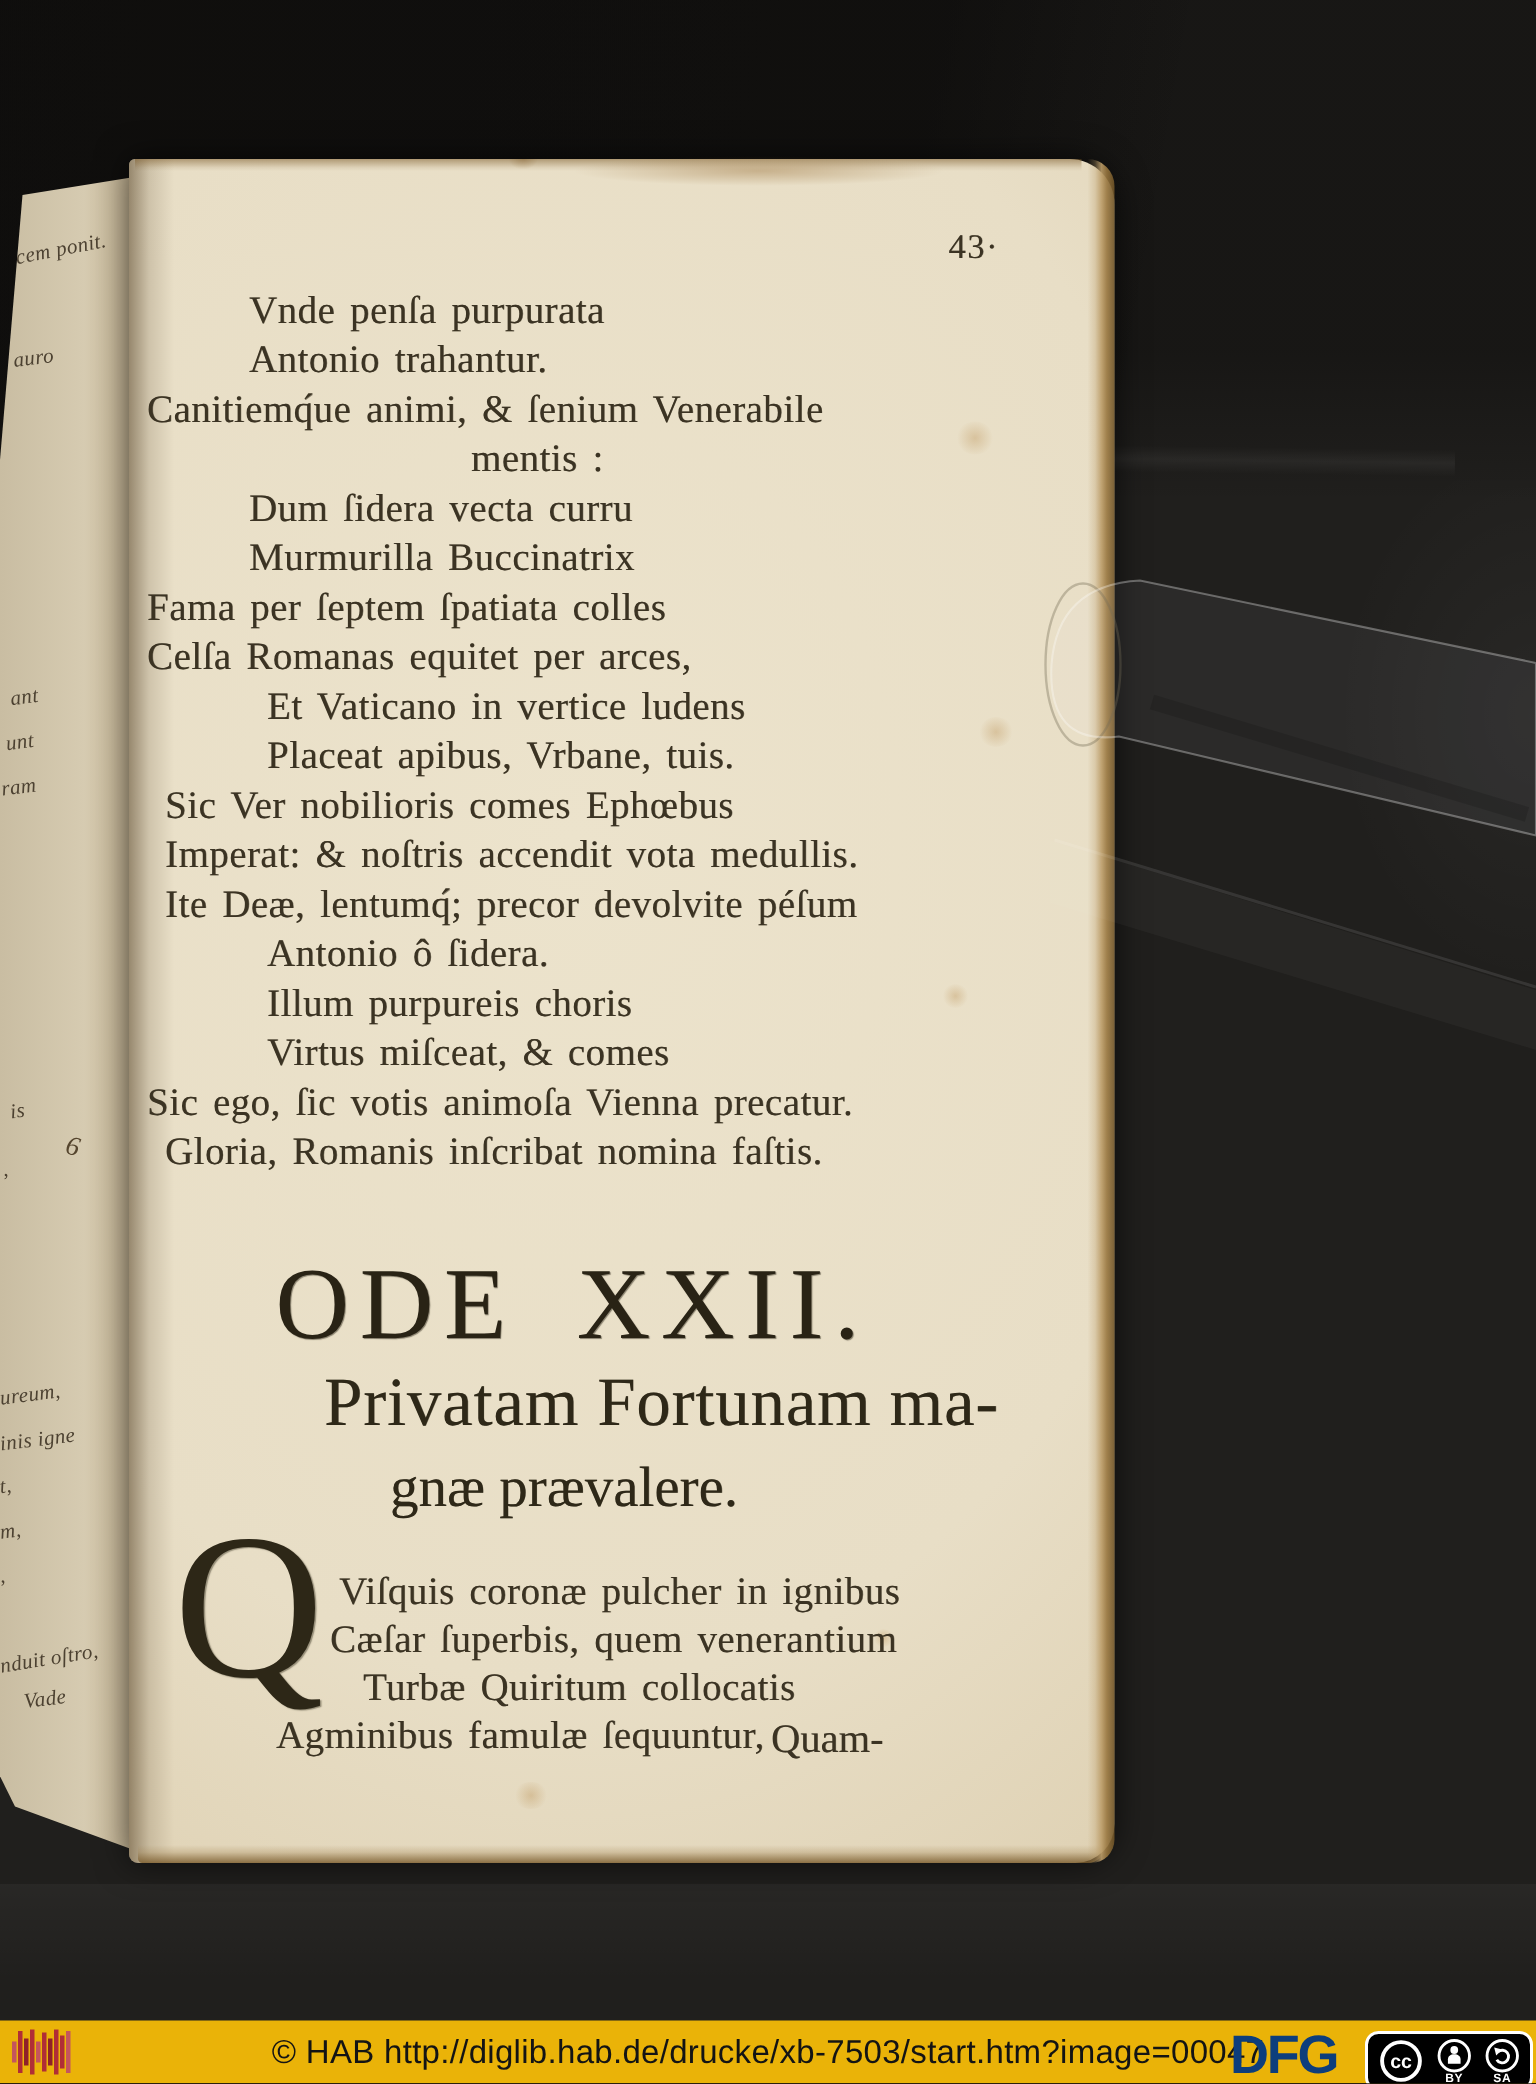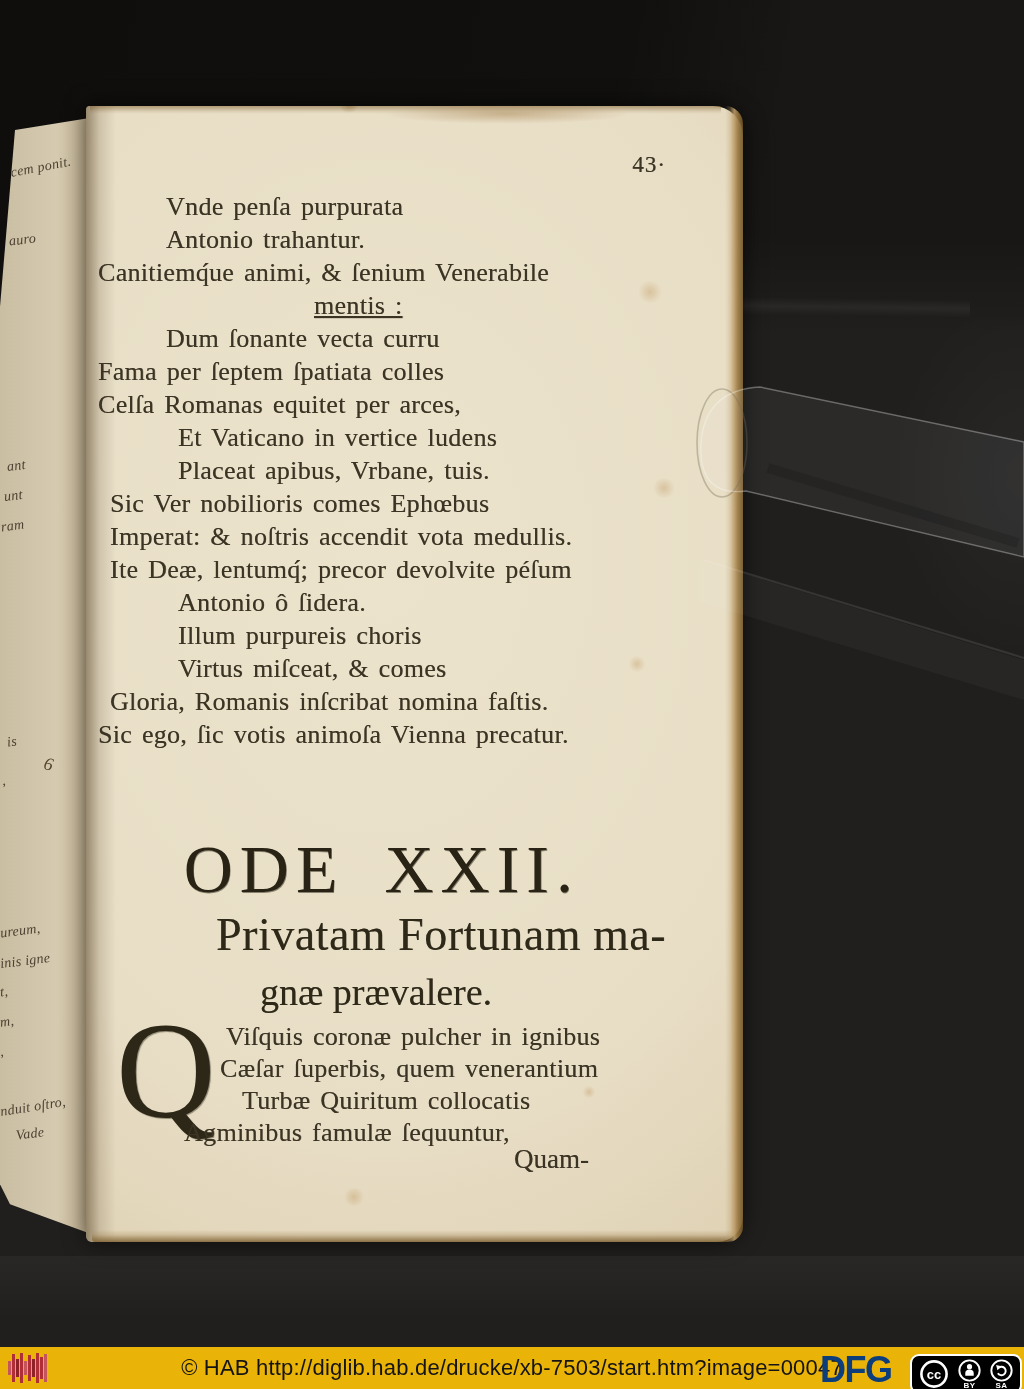--- a/index.html
+++ b/index.html
@@ -65,31 +65,31 @@
   .st6{left:295px;top:-2px;width:250px;height:20px;border-radius:40%;
     background:radial-gradient(ellipse,rgba(138,92,32,.35),rgba(138,92,32,0) 70%);}
   
   .ink{color:#3b3323;text-shadow:.3px .3px .4px rgba(59,51,35,.55);}
   .pagenum{position:absolute;top:46px;left:0;width:580px;text-align:right;
     font-size:23px;letter-spacing:1px;}
   .poem{position:absolute;top:84px;left:8px;width:640px;font-size:26px;
     letter-spacing:.3px;word-spacing:3px;}
   .pl{height:33px;line-height:33px;white-space:nowrap;}
   .i0{padding-left:4px;}.i1{padding-left:16px;}.i2{padding-left:72px;}
-  .i3{padding-left:84px;}.ic{padding-left:220px;text-decoration:underline;}
+  .i3{padding-left:84px;}.ic{padding-left:220px;}
   .ode{position:absolute;top:724px;left:70px;width:424px;text-align:right;
     font-size:68px;letter-spacing:7px;word-spacing:16px;color:#292315;
     text-shadow:.6px .6px .6px rgba(41,35,21,.5);white-space:nowrap;}
   .sub1{position:absolute;top:802px;left:0;width:580px;text-align:right;
     font-size:46px;letter-spacing:.5px;color:#2e2818;white-space:nowrap;}
   .sub2{position:absolute;top:864px;left:0;width:580px;text-align:center;
     font-size:38px;color:#2e2818;white-space:nowrap;}
   .dropcap{position:absolute;top:908px;left:30px;font-size:138px;line-height:.82;
     color:#2d2717;text-shadow:1px 1px .8px rgba(45,39,23,.45);}
-  .sl{position:absolute;font-size:26px;letter-spacing:.3px;word-spacing:3px;white-space:nowrap;}
+  .sl{position:absolute;font-size:26px;letter-spacing:.3px;word-spacing:3px;white-space:nowrap;margin-top:24px;}
   .sl0{top:916px;left:140px;}
   .sl1{top:948px;left:134px;}
   .sl2{top:980px;left:156px;}
   .sl3{top:1012px;left:98px;}
   .catchword{position:absolute;top:1038px;left:428px;font-size:27px;}
   
   .strip{position:absolute;left:0;top:0;pointer-events:none;}
   
   .footer{position:absolute;left:0;bottom:0;width:100%;height:42px;background:#eab308;
     font-family:"Liberation Sans",sans-serif;}
@@ -155,33 +155,34 @@
     <div class="stain st5"></div>
     <div class="stain st6"></div>
 
     <div class="pagenum ink">43·</div>
 
     <div class="poem ink">
       <div class="pl i2">Vnde penſa purpurata</div>
       <div class="pl i2">Antonio trahantur.</div>
       <div class="pl i0">Canitiemq́ue animi, &amp; ſenium Venerabile</div>
       <div class="pl ic">mentis :</div>
-      <div class="pl i2">Dum ſonante vecta curru</div>
+      <div class="pl i2">Dum ſidera vecta curru</div>
+      <div class="pl i2">Murmurilla Buccinatrix</div>
       <div class="pl i0">Fama per ſeptem ſpatiata colles</div>
       <div class="pl i0">Celſa Romanas equitet per arces,</div>
       <div class="pl i3">Et Vaticano in vertice ludens</div>
       <div class="pl i3">Placeat apibus, Vrbane, tuis.</div>
       <div class="pl i1">Sic Ver nobilioris comes Ephœbus</div>
       <div class="pl i1">Imperat: &amp; noſtris accendit vota medullis.</div>
       <div class="pl i1">Ite Deæ, lentumq́; precor devolvite péſum</div>
       <div class="pl i3">Antonio ô ſidera.</div>
       <div class="pl i3">Illum purpureis choris</div>
       <div class="pl i3">Virtus miſceat, &amp; comes</div>
+      <div class="pl i0">Sic ego, ſic votis animoſa Vienna precatur.</div>
       <div class="pl i1">Gloria, Romanis inſcribat nomina faſtis.</div>
-      <div class="pl i0">Sic ego, ſic votis animoſa Vienna precatur.</div>
     </div>
 
     <div class="ode">ODE XXII.</div>
     <div class="sub1 ink">Privatam Fortunam ma-</div>
     <div class="sub2 ink">gnæ prævalere.</div>
 
     <div class="dropcap">Q</div>
     <div class="sl sl0 ink">Viſquis coronæ pulcher in ignibus</div>
     <div class="sl sl1 ink">Cæſar ſuperbis, quem venerantium</div>
     <div class="sl sl2 ink">Turbæ Quiritum collocatis</div>

